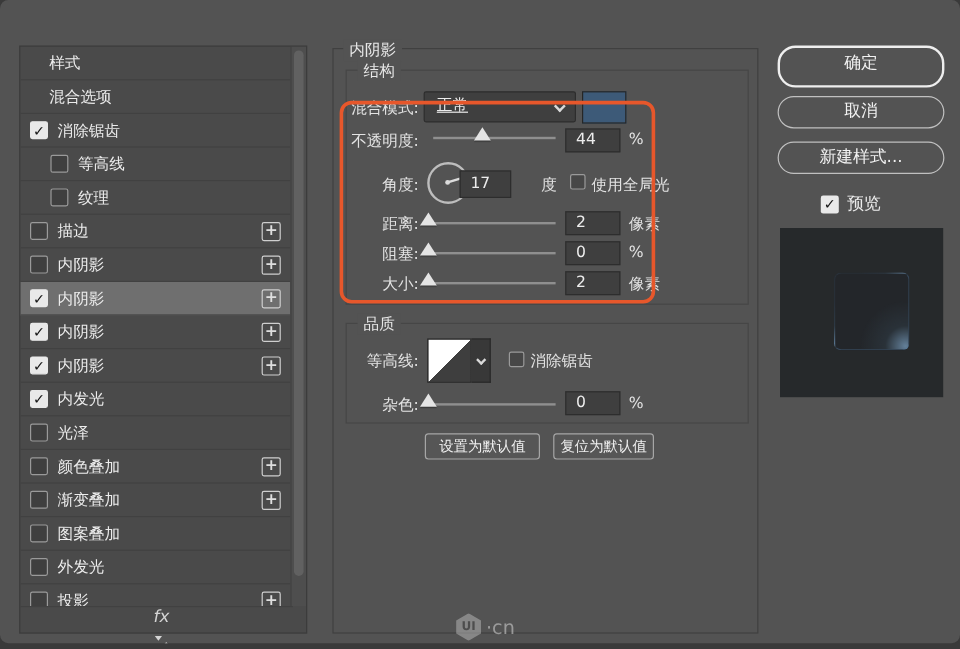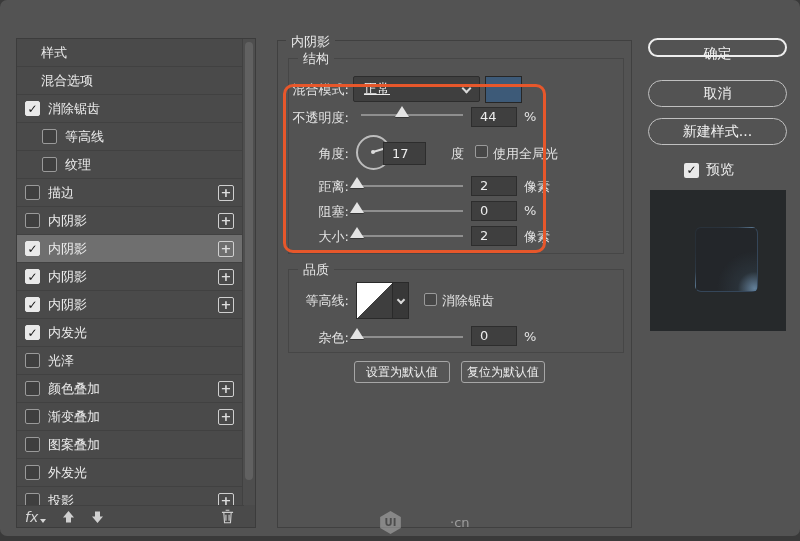--- a/index.html
+++ b/index.html
@@ -32,21 +32,21 @@
     justify-content:center; font-size:12px; font-weight:bold; color:transparent; }
   .cb.on { background:#e9e9e9; border-color:#e9e9e9; color:#141414; }
   .plus { width:16px; height:16px; margin-left:auto; margin-right:8px; flex:none;
     border:1px solid #cfcfcf; border-radius:2px; color:#dedede; font-size:13px;
     line-height:13px; text-align:center; font-weight:bold; }
   .sb-track { position:absolute; right:0; top:0; width:13px; height:466px;
     background:#4e4e4e; border-left:1px solid #414141; }
   .sb-thumb { position:absolute; left:2px; top:3px; width:8px; height:438px;
     border-radius:4px; background:#616161; }
   .fx-bar { position:absolute; left:0; right:11px; bottom:0; height:22px;
-    border-top:1px solid #414141; display:flex; align-items:center; }
+    border-top:1px solid #414141; display:flex; align-items:center;flex-direction:column; }
   .fx-txt { font-style:italic; font-size:14px; color:#d5d5d5; margin-left:8px; }
   .fx-caret { width:0; height:0; border-left:3px solid transparent; border-right:3px solid transparent;
     border-top:4px solid #d5d5d5; margin:8px 0 0 2px; }
   .arr { margin-left:16px; display:flex; align-items:center; }
   .trash { margin-left:auto; margin-right:10px; display:flex; align-items:center; }
 
   
   .panel { position:absolute; left:277px; top:40px; width:355px; height:488px;
     border:1px solid #404040; }
   .legend { position:absolute; background:#535353; padding:0 5px; font-size:13px;
@@ -76,41 +76,41 @@
     border:1px solid #2a2a2a; border-left:none; }
   .gbtn { position:absolute; height:22px; background:#565656; border:1px solid #a6a6a6;
     border-radius:3px; color:#efefef; font-size:12px; text-align:center; line-height:20px; }
 
   .annotation { position:absolute; left:283px; top:84px; width:263px; height:169px;
     border:3px solid #e7572b; border-radius:10px; pointer-events:none; }
 
   
   .pill { position:absolute; left:648px; width:139px; border-radius:15px; color:#f2f2f2;
     font-size:14px; text-align:center; }
-  .ok { top:38px; height:19px; border:2px solid #eeeeee; line-height:27px; }
+  .ok { top:38px; height:35px; border:2px solid #eeeeee; line-height:27px; }
   .cancel { top:80px; height:27px; border:1px solid #c0c0c0; line-height:25px; }
   .newstyle { top:118px; height:27px; border:1px solid #c0c0c0; line-height:25px; }
   .preview-row { position:absolute; left:684px; top:161px; display:flex; align-items:center; gap:7px;
     color:#ececec; font-size:14px; }
   .pv-cb { width:15px; height:15px; border-radius:2px; background:#e9e9e9;
     display:flex; align-items:center; justify-content:center; font-size:12px;
     font-weight:bold; color:#141414; }
   .pv-thumb { position:absolute; left:650px; top:190px; width:136px; height:141px; background:#26292b; }
   .pv-inner { position:absolute; left:45px; top:37px; width:63px; height:65px; border-radius:6px;
     background:radial-gradient(circle at 96% 96%, rgba(150,200,245,.55), rgba(60,90,120,.18) 20%, #23262a 45%);
     border:1px solid rgba(80,120,160,.4); border-top-color:rgba(80,120,160,.15);
     border-left-color:rgba(80,120,160,.12); }
 
   
   .wm-bottom { position:absolute; left:379px; top:511px; display:flex; align-items:center; gap:3px; }
   .hex { width:23px; height:23px; background:rgba(200,200,200,.45);
     clip-path:polygon(50% 0,95% 26%,95% 74%,50% 100%,5% 74%,5% 26%);
     display:flex; align-items:center; justify-content:center;
     font-size:10px; font-weight:bold; color:#4d4d4d; }
-  .wm-cn { font-size:13px; color:rgba(215,215,215,.55);margin-left:45px; }
+  .wm-cn { font-size:16px; color:rgba(215,215,215,.55); }
 </style>
 </head>
 <body>
 
 <div class="dialog">
 
 
   <div class="sidebar">
     <div class="rows" id="sidebar-rows">
         <div class="srow nocb">

